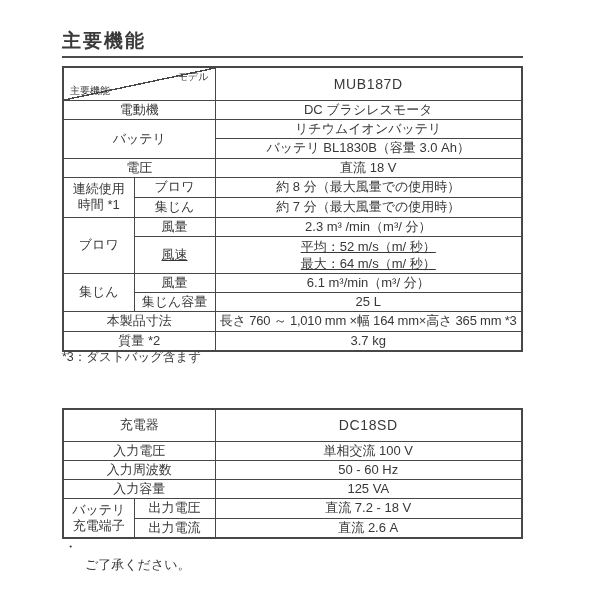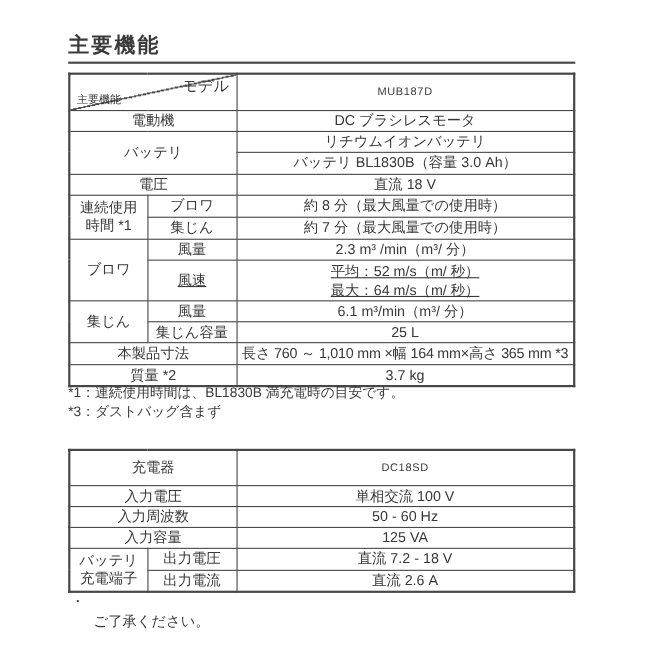--- a/index.html
+++ b/index.html
@@ -21,28 +21,28 @@
     position:absolute; left:62px;
     border-collapse:collapse; table-layout:fixed;
     font-size:13px; color:#383838;
     border:2px solid #474747;
   }
   #t1 { top:66px; }
   #t2 { top:408px; }
   table.spec td { border:1px solid #474747; text-align:center; vertical-align:middle; padding:0 2px; }
   tr.h33 { height:33px; } tr.h32 { height:32px; }
   tr.h19 { height:19px; } tr.h20 { height:20px; } tr.h37 { height:37px;text-decoration:underline; }
-  .model-cell { font-size:10px; letter-spacing:0.6px; }
+  .model-cell { font-size:14px; letter-spacing:0.6px; }
   .diag {
     position:relative; padding:0;
     background:linear-gradient(to bottom right,
       transparent calc(50% - 0.7px), #474747 calc(50% - 0.7px),
       #474747 calc(50% + 0.7px), transparent calc(50% + 0.7px));
   }
-  .diag .tr-label { position:absolute; top:2px; right:6px; font-size:14px; }
+  .diag .tr-label { position:absolute; top:2px; right:6px; font-size:10px; }
   .diag .bl-label { position:absolute; bottom:2px; left:6px; font-size:10px; }
   .two-line { line-height:16px;margin-top:13px; }
   .two-line div { line-height:16px; }
   .speed-lines div { line-height:17px; }
   .dim { font-size:13px; letter-spacing:-0.2px;margin-left:28px; }
   .footnotes {
     position:absolute; left:62px; top:349px;
     font-size:12.5px; line-height:16.5px; color:#3a3a3a;
   }
   .endnote {
@@ -125,21 +125,20 @@
       <td class="dim">長さ 760 ～ 1,010 mm ×幅 164 mm×高さ 365 mm *3</td>
     </tr>
     <tr class="h19">
       <td colspan="2">質量 *2</td>
       <td>3.7 kg</td>
     </tr>
   </tbody>
 </table>
 
 <div class="footnotes">
-  <div>*1：連続使用時間は、BL1830B 満充電時の目安です。</div>
   <div>*3：ダストバッグ含まず</div>
 </div>
 
 <table class="spec" id="t2">
   <colgroup>
       <col style="width:71px">
       <col style="width:81px">
       <col style="width:307px">
     </colgroup>
   <tbody>

